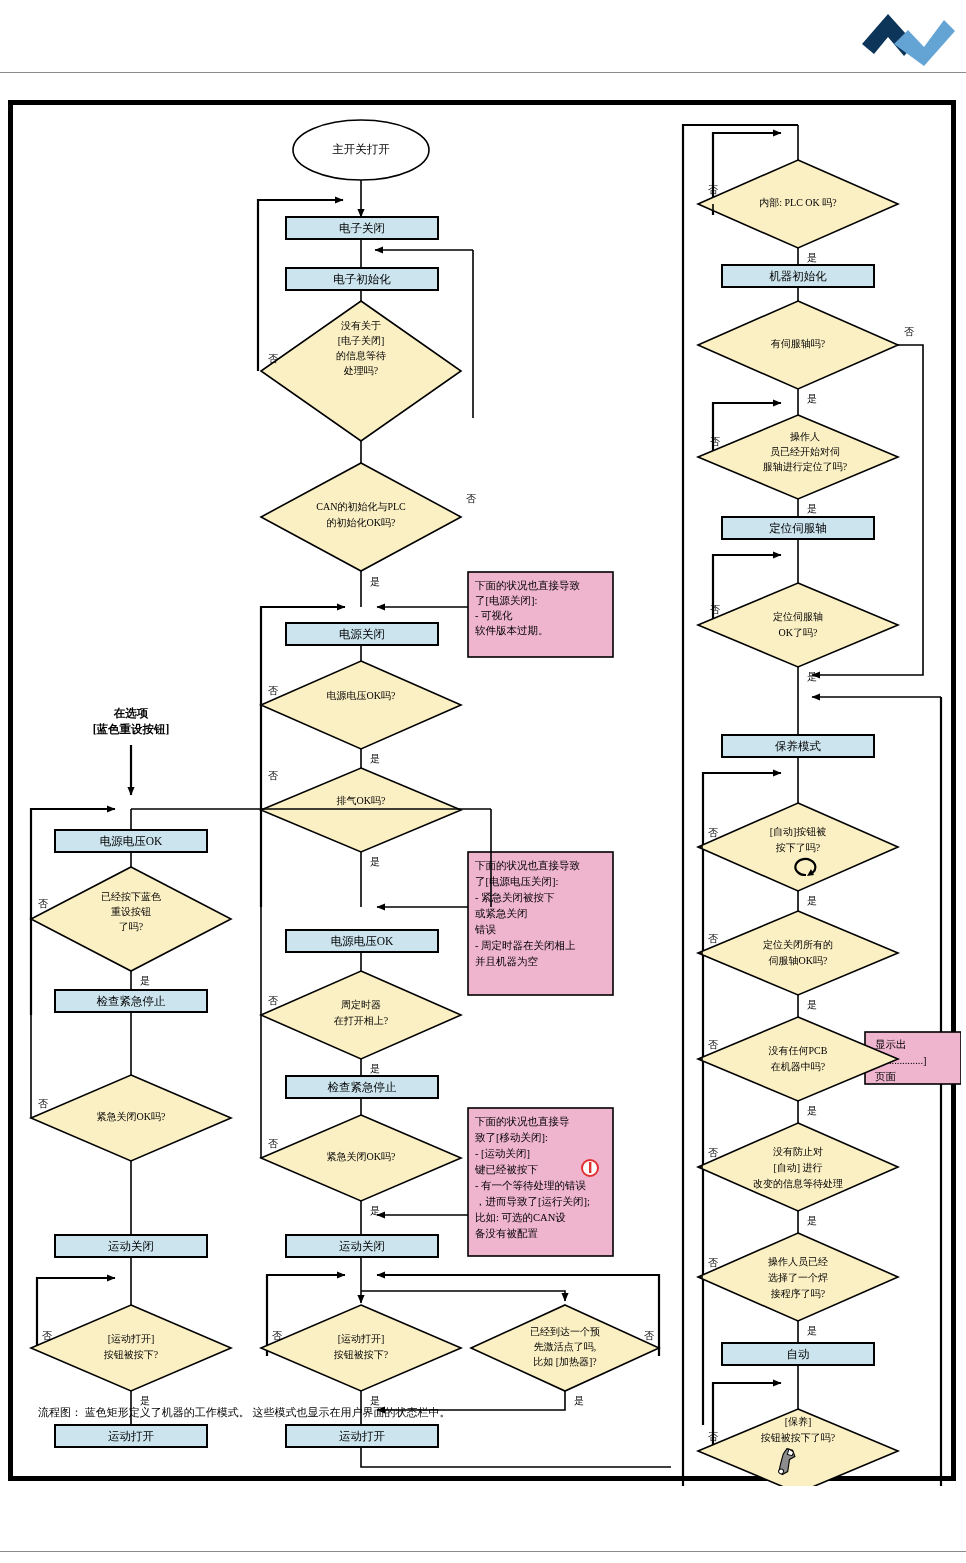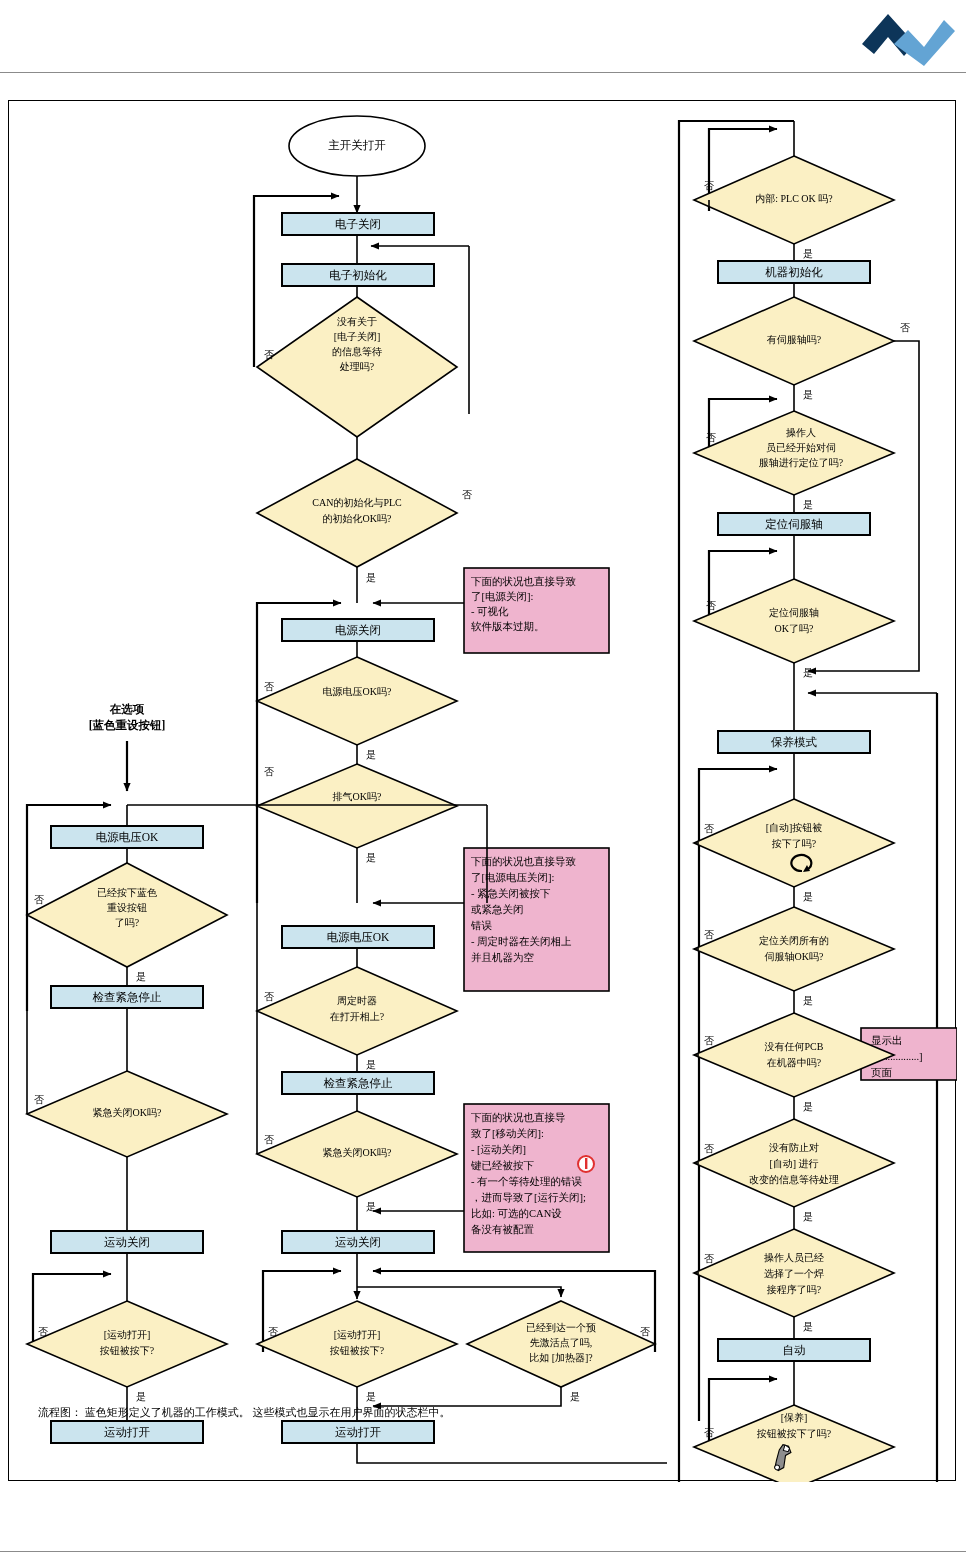--- a/index.html
+++ b/index.html
@@ -16,21 +16,21 @@
   .header{position:absolute;left:0;top:0;width:966px;height:74px;}
   .header-rule{position:absolute;left:0;top:72px;width:966px;height:1px;background:#8b8b8b;}
   .logo{position:absolute;left:858px;top:4px;width:100px;height:62px;}
 
   
   .bottom-rule{position:absolute;left:0;top:1551px;width:966px;height:1px;background:#8b8b8b;}
 
   
   .frame{
     position:absolute;left:8px;top:100px;width:948px;height:1381px;
-    border:1px solid #000000;box-sizing:border-box;background:#fff;
+    border:5px solid #000000;box-sizing:border-box;background:#fff;
   }
   svg.flow{position:absolute;left:0;top:0;width:948px;height:1381px;}
 
   
   svg.flow text{
     font-family:"Liberation Serif","DejaVu Serif",serif;
     fill:#000;
     dominant-baseline:middle;
   }
   .t-node{font-size:11.5px;text-anchor:middle;}

